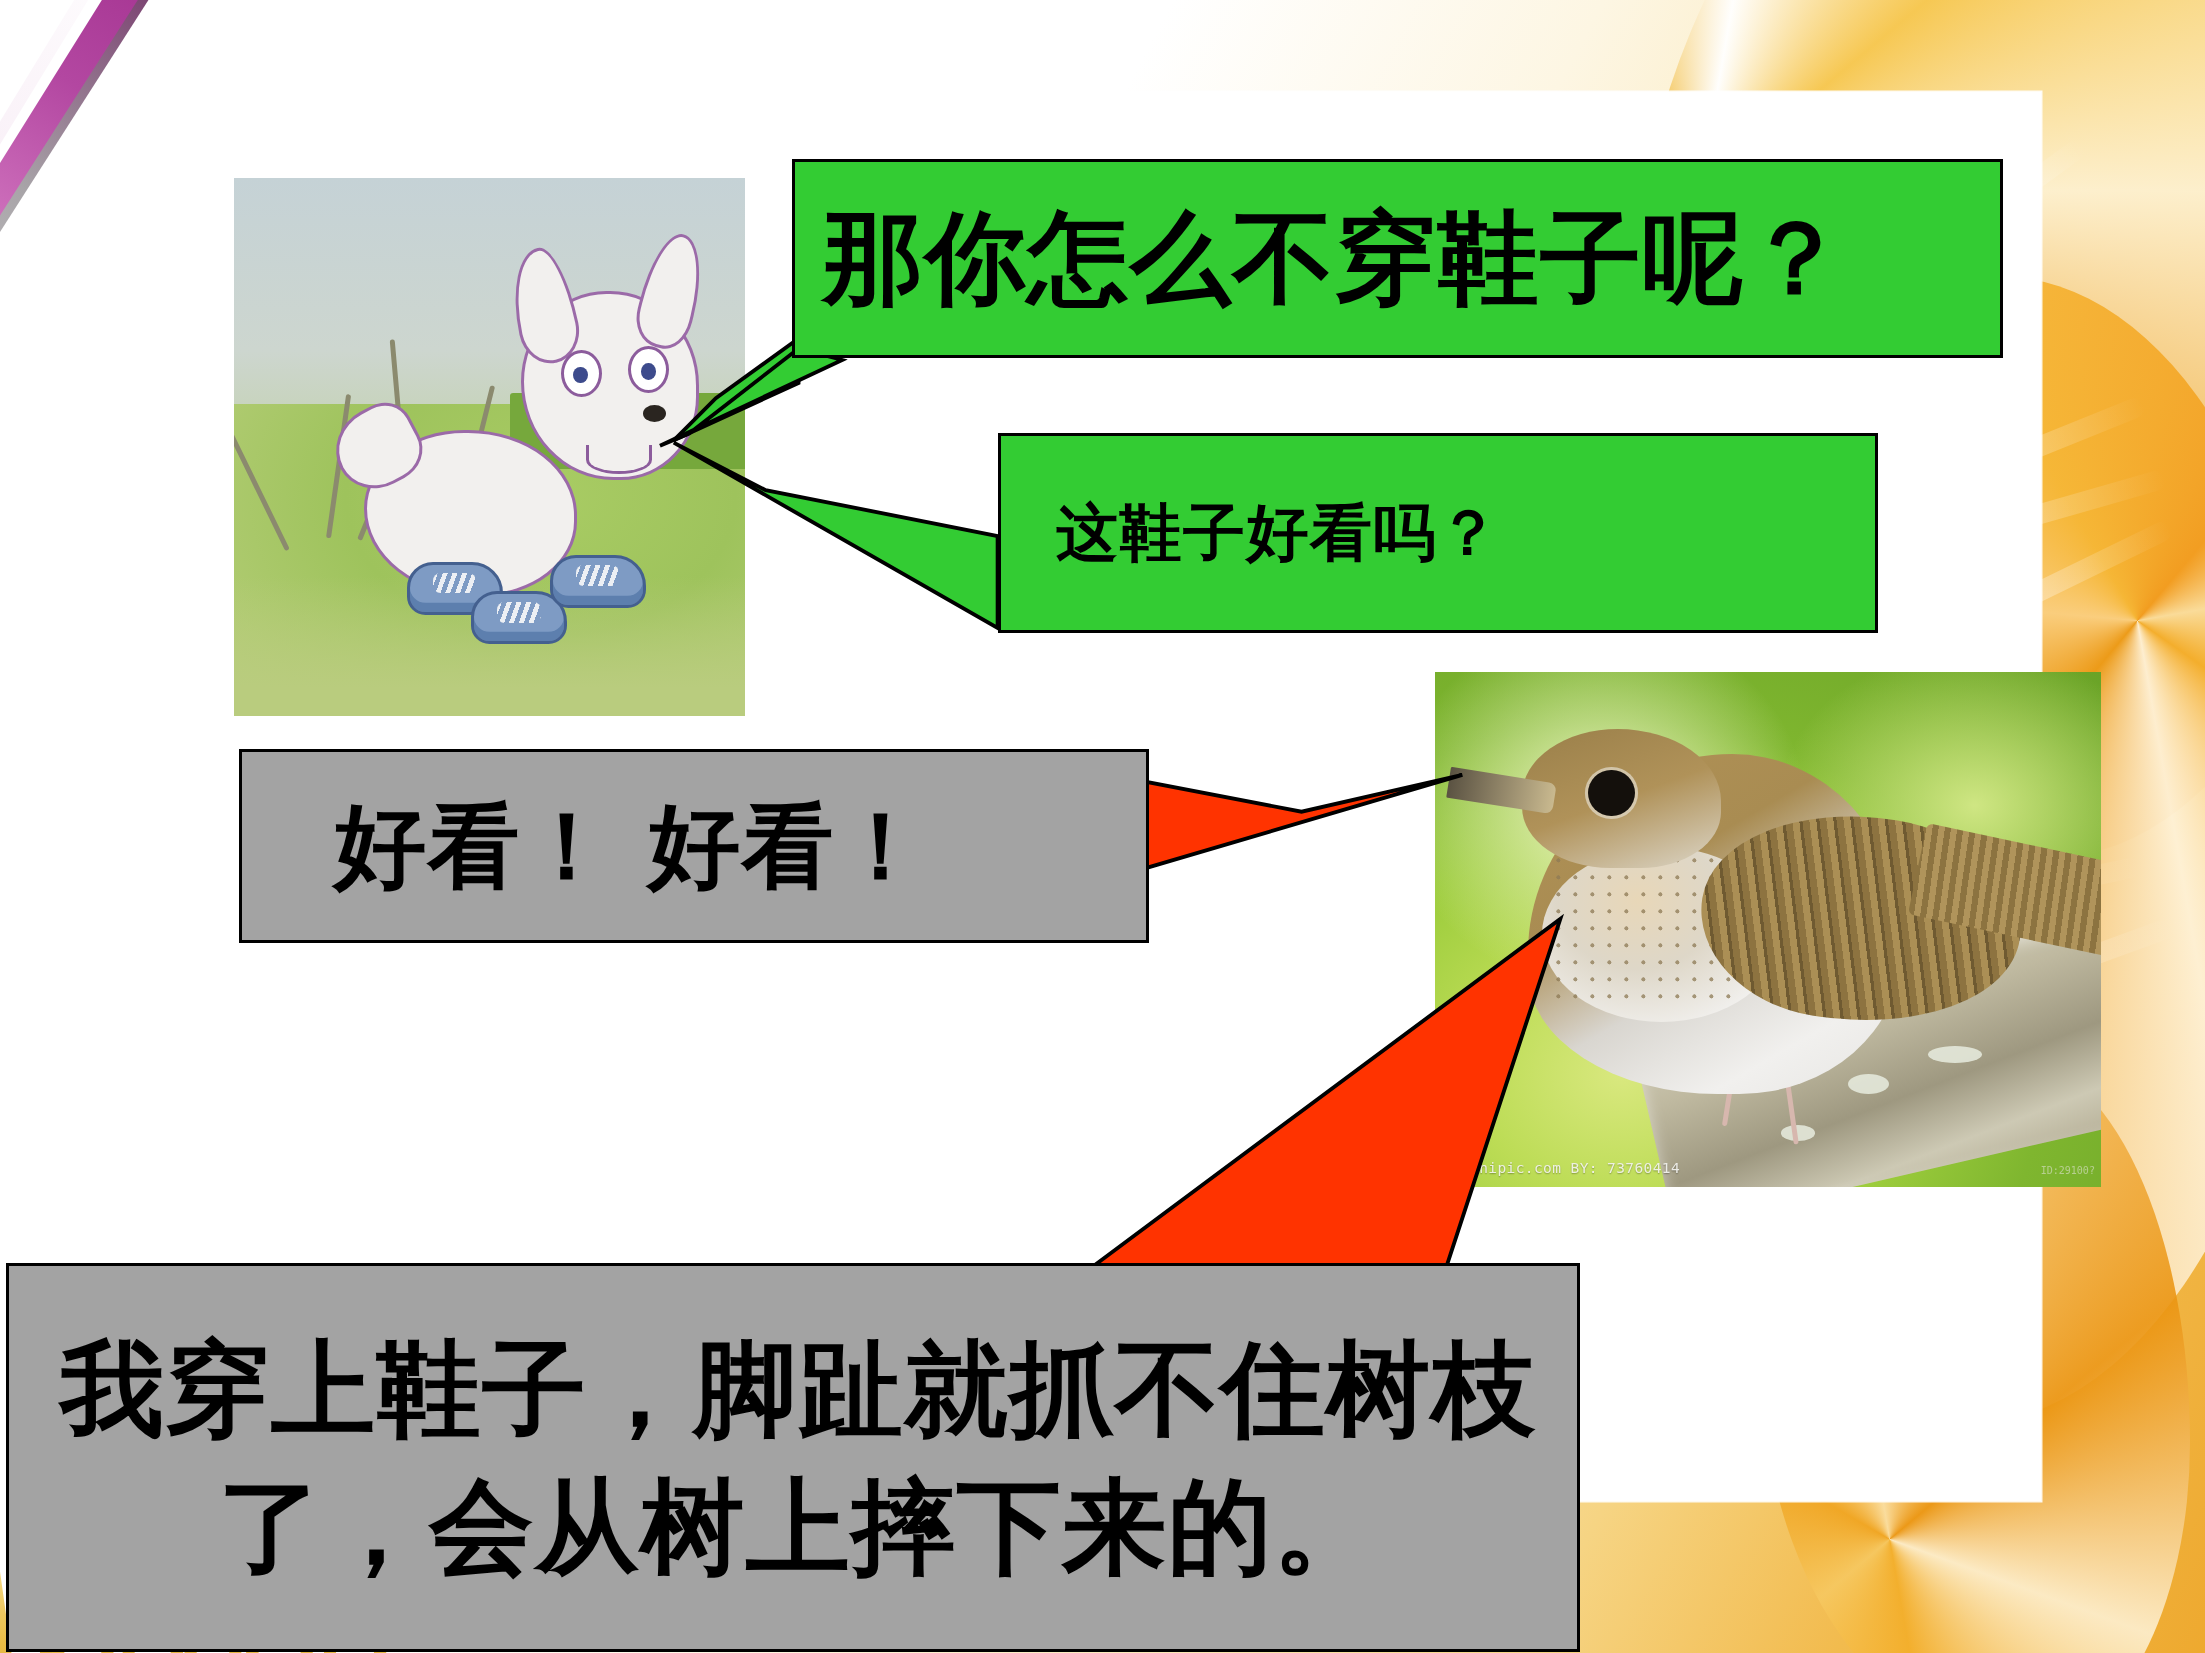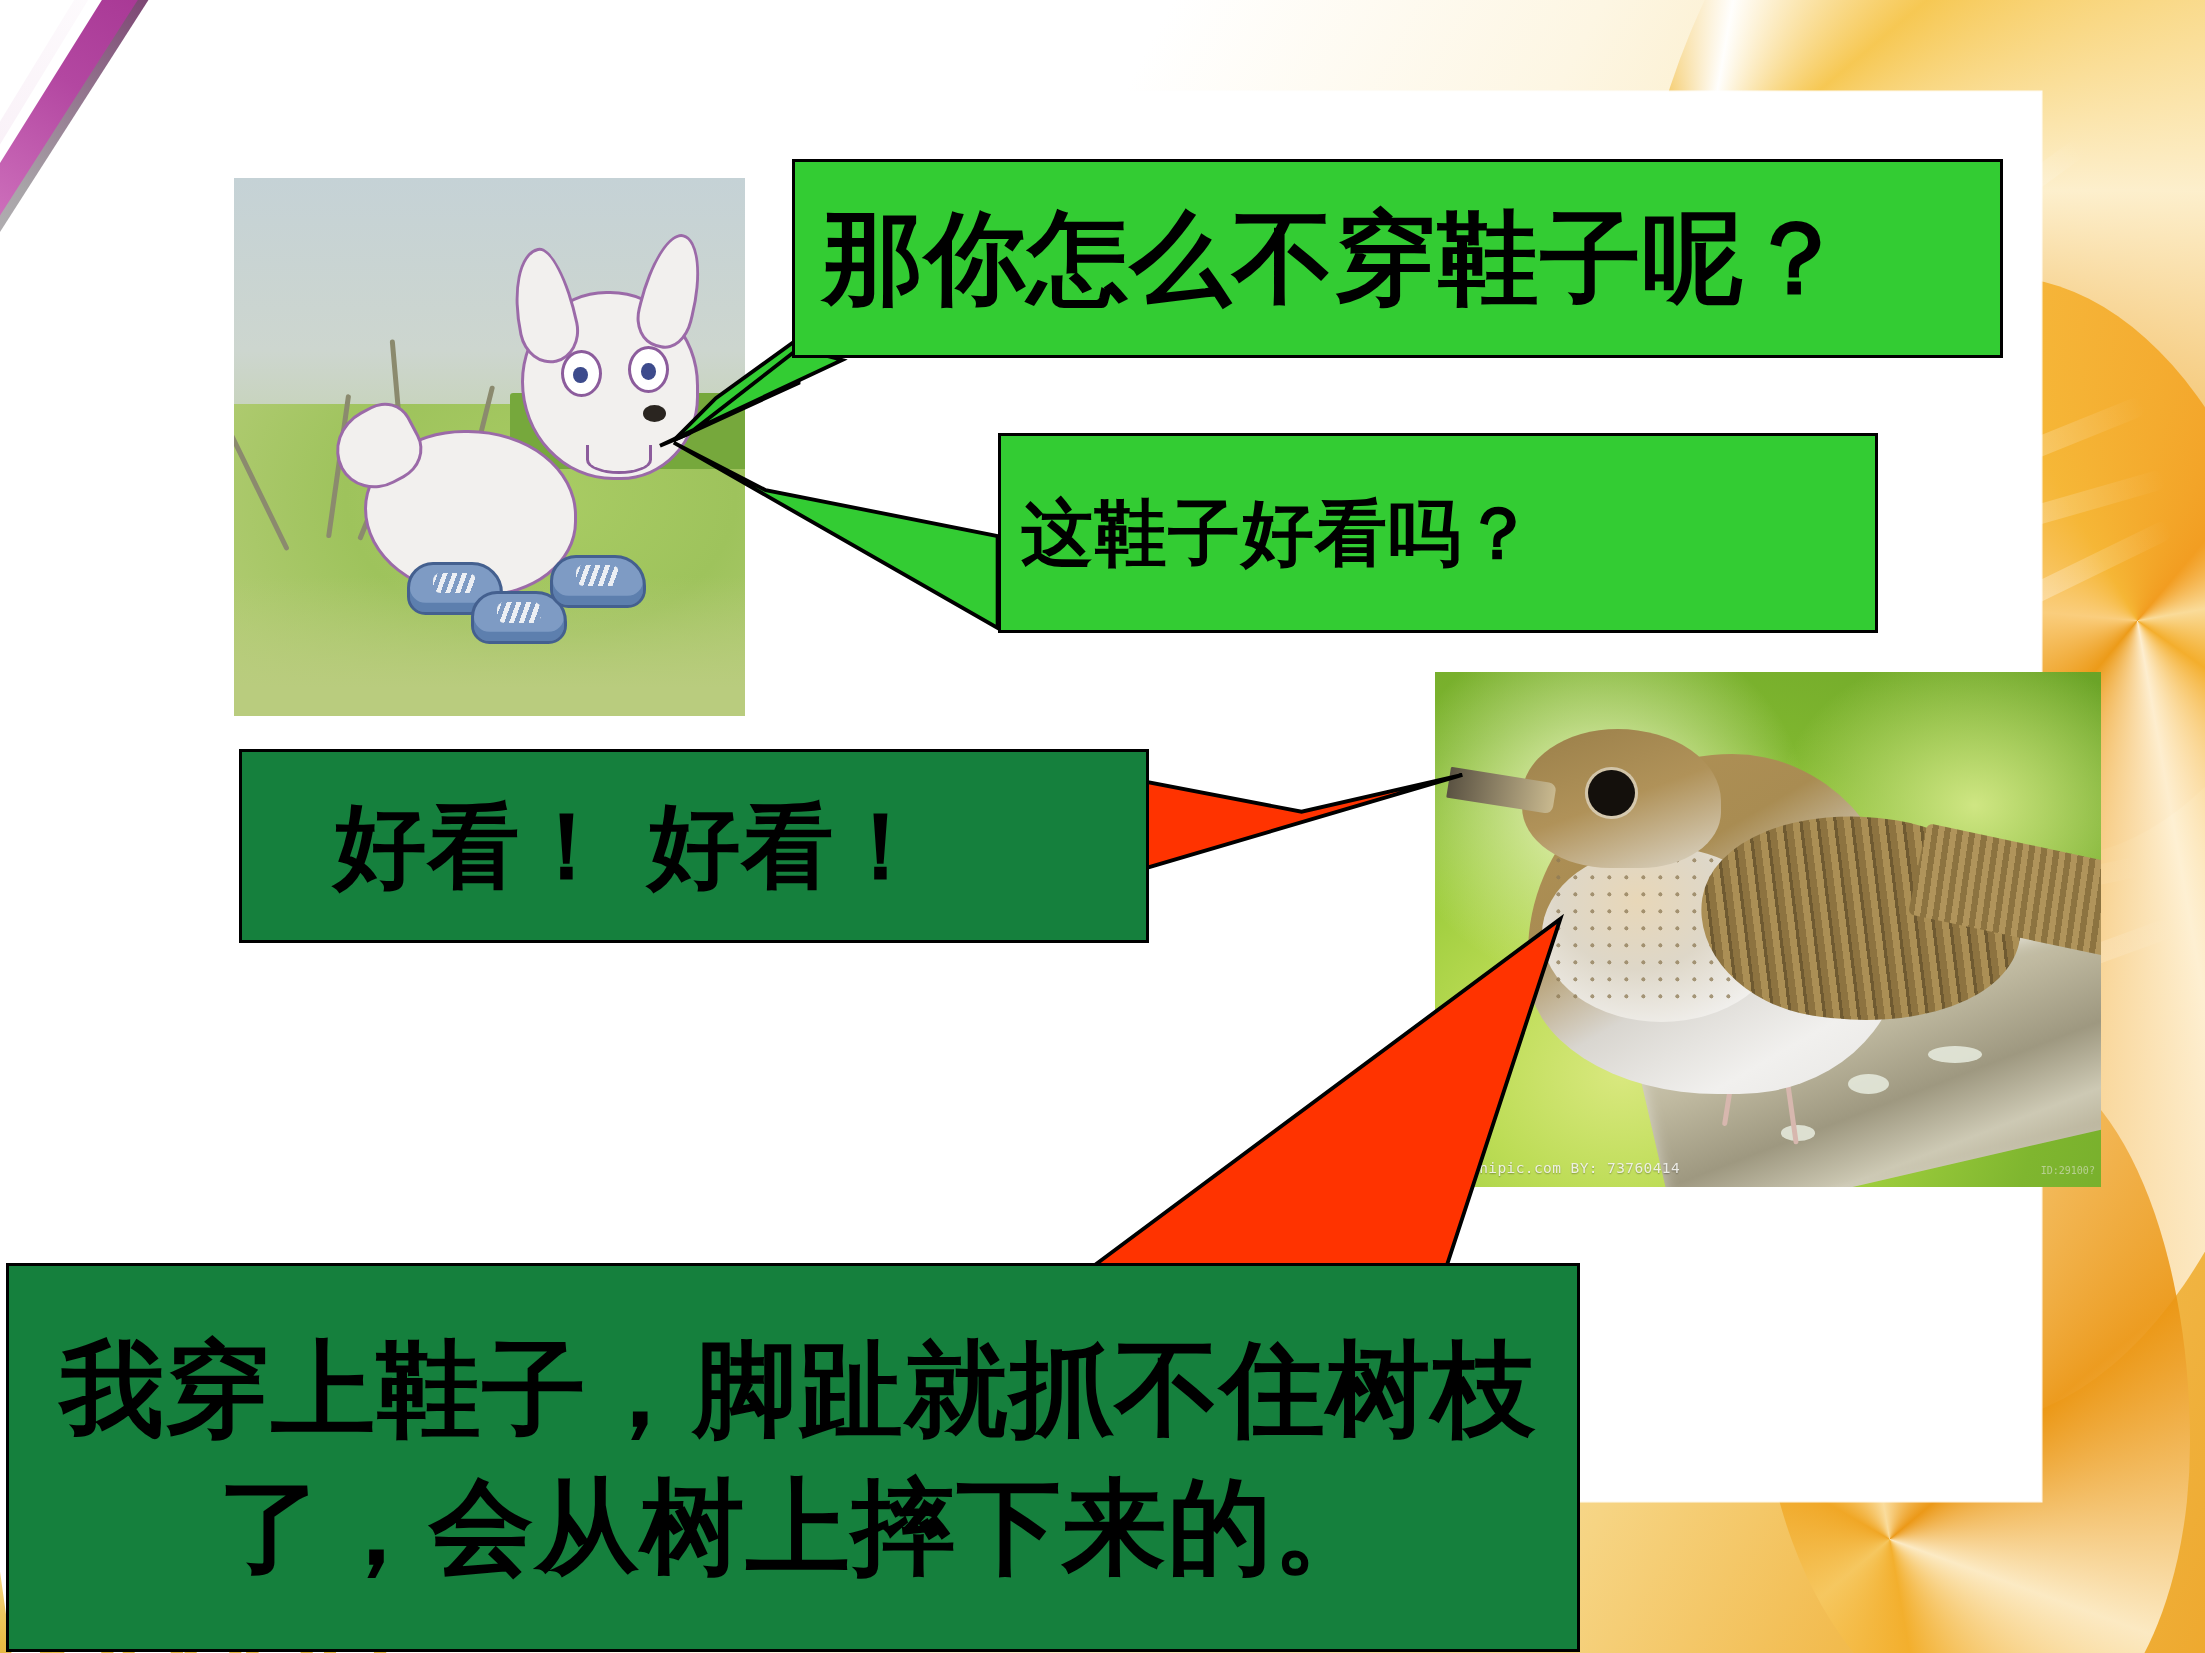--- a/index.html
+++ b/index.html
@@ -102,26 +102,26 @@
   #bird .wm{position:absolute;left:7.7px;bottom:10.7px;color:#f2f2ee;font-size:14.5px;letter-spacing:0.4px;
     font-family:"DejaVu Sans Mono","Liberation Mono",monospace;text-shadow:0 0.8px 1.5px rgba(0,0,0,.35);opacity:.92;}
   #bird .wm2{position:absolute;right:6.1px;bottom:10.7px;color:#e7e7e0;font-size:10px;opacity:.55;
     font-family:"DejaVu Sans Mono","Liberation Mono",monospace;}
 
   
   .bubble{position:absolute;border:3.1px solid #000000;display:flex;align-items:center;}
   .bubble .txt{width:100%;color:#000000;font-weight:700;line-height:1.05;
     font-family:"DejaVu Serif","Liberation Serif",serif;letter-spacing:1.5px;}
   .green{background:#33cc33;}
-  .red{background:#15803d;}
+  .red{background:#a3a3a3;}
 
   #b-green1{left:792px;top:159px;width:1205px;height:193px;}
   #b-green1 .txt{font-size:101px;padding-left:27.6px;}
   #b-green2{left:998px;top:433px;width:874px;height:194px;}
-  #b-green2 .txt{font-size:72px;padding-left:20px;}
+  #b-green2 .txt{font-size:62px;padding-left:55px;}
   #b-red1{left:239px;top:749px;width:904px;height:188px;}
   #b-red1 .txt{font-size:92px;padding-left:92px;}
   #b-red2{left:6.1px;top:1263px;width:1568px;height:383px;}
   #b-red2 .txt{font-size:104px;padding:0 23px 0 34px;line-height:1.32;text-align:center;}
 
   
   #tails{position:absolute;left:0;top:0;width:2205px;height:1654px;pointer-events:none;}
 
   
   #wm-site{position:absolute;right:15.3px;bottom:10.7px;width:302px;height:75px;

